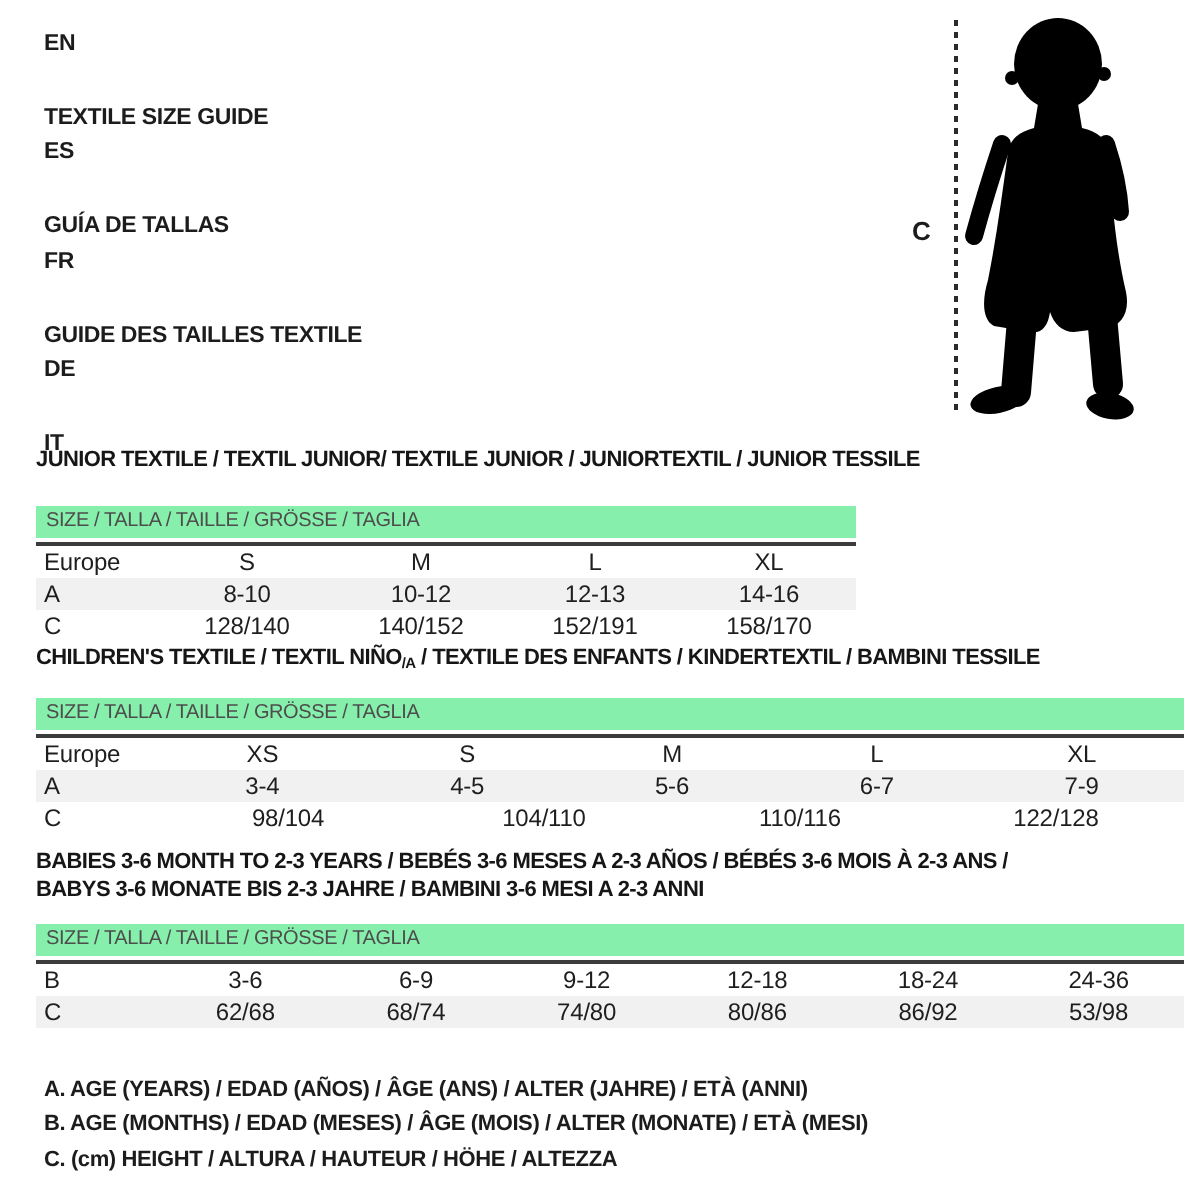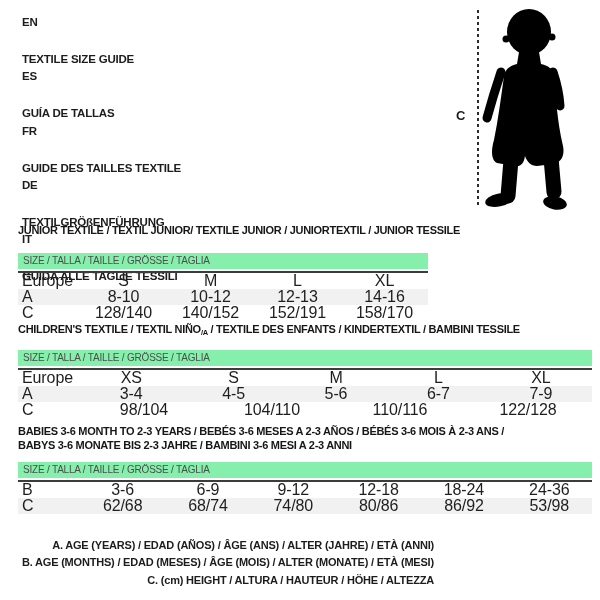--- a/index.html
+++ b/index.html
@@ -34,32 +34,32 @@
   .section { position:absolute; left:18px; }
   .sec-title { font-weight:bold; font-size:11px; letter-spacing:-0.3px;
                white-space:nowrap; line-height:13.5px; color:#161616; }
   .sec-title sub { font-size:7.5px; vertical-align:-2px; }
   .size-bar { background:#86efac; color:#4d4d4d; height:16px; line-height:16px;
               font-size:10px; padding-left:5px; letter-spacing:-0.2px;
               white-space:nowrap; overflow:hidden; }
   .bar-gap-junior { margin-top:15px; }
   .bar-gap { margin-top:10px; }
   .rule { height:2px; background:#3c3c3c; margin-top:2px; }
-  .trow { display:flex; height:16px; line-height:16px; font-size:16px;
+  .trow { display:flex; height:16px; line-height:16px; font-size:12px;
           letter-spacing:-0.1px; color:#1e1e1e; }
   .trow .lbl { flex:0 0 62px; padding-left:4px; text-align:left; }
   .trow .cell { flex:1; text-align:center; }
   .alt { background:#f1f1f1; }
 
   #sec-junior   { top:224px; width:410px; }
   #sec-children { top:323px; width:574px; }
   #sec-babies   { top:425px; width:574px; }
 
   
-  .legend { position:absolute; left:22px; top:537px;text-align:right; }
+  .legend { position:absolute; left:22px; top:537px; }
   .legend-line { font-weight:bold; font-size:11px; letter-spacing:-0.2px;
                  line-height:17.3px; white-space:nowrap; }
 </style>
 </head>
 <body>
 
 <div class="canvas">
 
   <div class="lang-block">
     <div class="lang-row">
@@ -69,21 +69,20 @@
     <div class="lang-row">
       <span class="lang-code">ES</span>
       <span class="lang-label">GUÍA DE TALLAS</span>
     </div>
     <div class="lang-row">
       <span class="lang-code">FR</span>
       <span class="lang-label">GUIDE DES TAILLES TEXTILE</span>
     </div>
     <div class="lang-row">
       <span class="lang-code">DE</span>
-      <span class="lang-label">TEXTILGRÖßENFÜHRUNG</span>
     </div>
     <div class="lang-row">
       <span class="lang-code">IT</span>
       <span class="lang-label">GUIDA ALLE TAGLIE TESSILI</span>
     </div>
   </div>
 
   <div class="measure-line"></div>
   <div class="measure-label">C</div>
   <svg class="silhouette" viewBox="0 0 92 202" aria-hidden="true">

